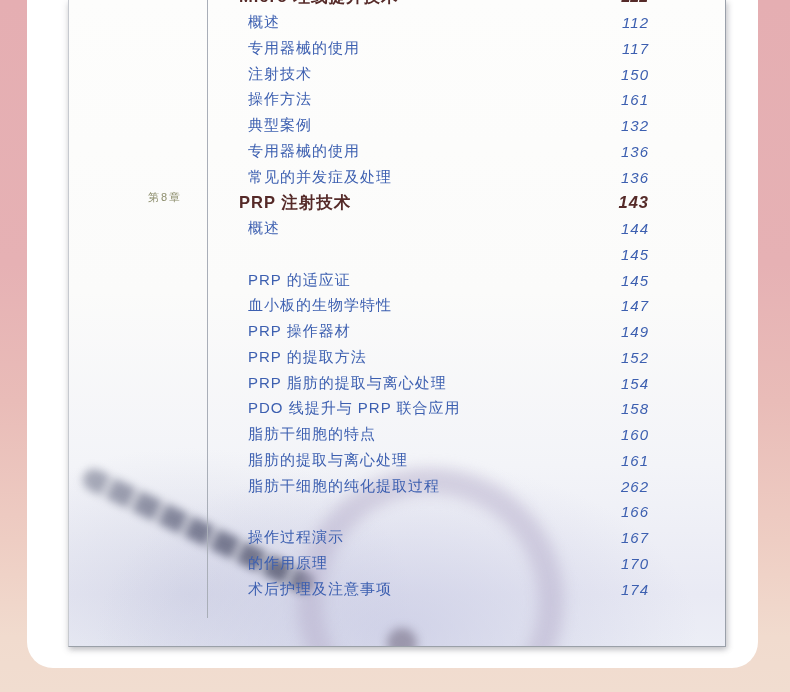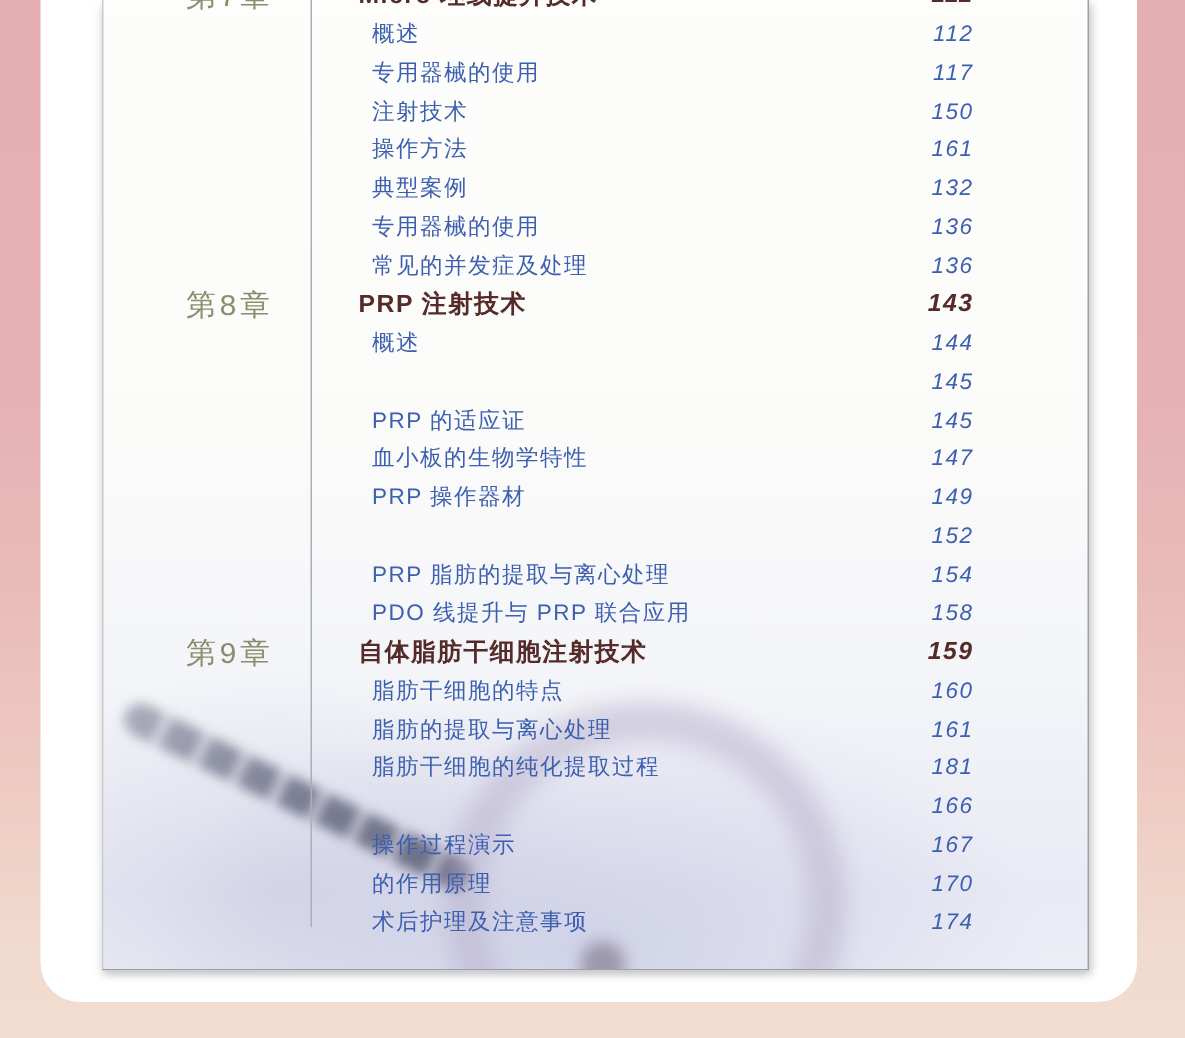--- a/index.html
+++ b/index.html
@@ -46,21 +46,21 @@
   }
   
   .divider{
     position:absolute;left:138px;top:0;width:1px;height:618px;background:#a9aeb8;
   }
   
   .rows{position:absolute;left:0;top:-16px;right:0;}
   .row{height:25.75px;display:flex;}
   .ch-cell{
     width:138px;box-sizing:border-box;padding-right:25px;flex:0 0 auto;
-    text-align:right;color:#8c8d6c;font-size:20px;letter-spacing:2px;white-space:nowrap;font-family:Liberation Mono, monospace;
+    text-align:right;color:#8c8d6c;font-size:11px;letter-spacing:2px;white-space:nowrap;
   }
   .entry-cell{
     flex:1 1 auto;display:flex;align-items:center;box-sizing:border-box;
     padding-left:32px;padding-right:76px;min-width:0;
   }
   .row.sub .entry-cell{padding-left:41px;}
   .lab{white-space:nowrap;}
   .pg{margin-left:auto;padding-left:10px;font-style:italic;}
   .row.sub .lab,.row.sub .pg{color:#3c5fb0;font-size:15px;letter-spacing:1px;}
   .row.chapter .lab,.row.chapter .pg{color:#552a28;font-size:16.5px;font-weight:bold;letter-spacing:1px;}
@@ -170,63 +170,57 @@
           <div class="row sub">
             <div class="ch-cell"></div>
             <div class="entry-cell">
               <span class="lab">PRP 操作器材</span>
               <span class="pg">149</span>
             </div>
           </div>
           <div class="row sub">
             <div class="ch-cell"></div>
             <div class="entry-cell">
+              <span class="lab">PRP 的提取方法</span>
               <span class="pg">152</span>
             </div>
           </div>
           <div class="row sub">
             <div class="ch-cell"></div>
             <div class="entry-cell">
               <span class="lab">PRP 脂肪的提取与离心处理</span>
               <span class="pg">154</span>
             </div>
           </div>
           <div class="row sub">
             <div class="ch-cell"></div>
             <div class="entry-cell">
               <span class="lab">PDO 线提升与 PRP 联合应用</span>
               <span class="pg">158</span>
             </div>
           </div>
-          <div class="row chapter">
-            <div class="ch-cell">第9章</div>
-            <div class="entry-cell">
-              <span class="lab">自体脂肪干细胞注射技术</span>
-              <span class="pg">159</span>
-            </div>
-          </div>
           <div class="row sub">
             <div class="ch-cell"></div>
             <div class="entry-cell">
               <span class="lab">脂肪干细胞的特点</span>
               <span class="pg">160</span>
             </div>
           </div>
           <div class="row sub">
             <div class="ch-cell"></div>
             <div class="entry-cell">
               <span class="lab">脂肪的提取与离心处理</span>
               <span class="pg">161</span>
             </div>
           </div>
           <div class="row sub">
             <div class="ch-cell"></div>
             <div class="entry-cell">
               <span class="lab">脂肪干细胞的纯化提取过程</span>
-              <span class="pg">181</span>
+              <span class="pg">262</span>
             </div>
           </div>
           <div class="row sub">
             <div class="ch-cell"></div>
             <div class="entry-cell">
               <span class="pg">166</span>
             </div>
           </div>
           <div class="row sub">
             <div class="ch-cell"></div>

